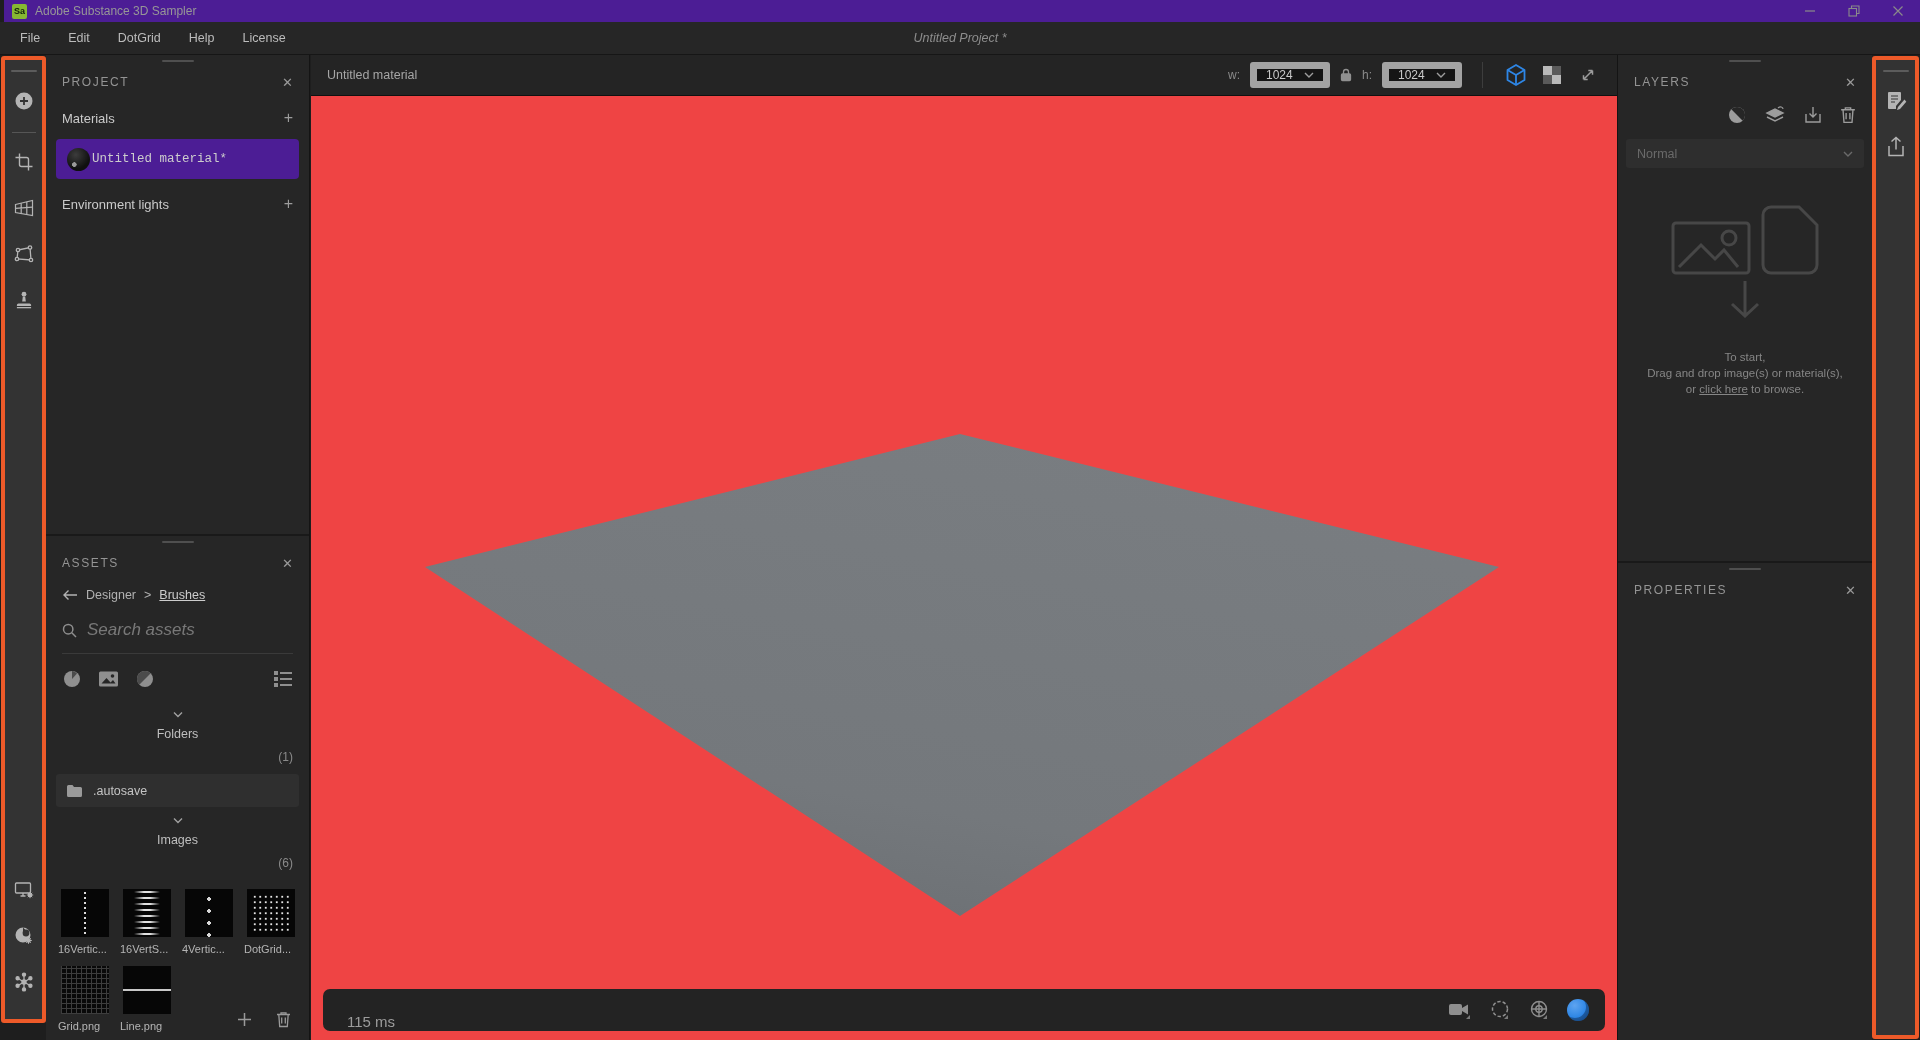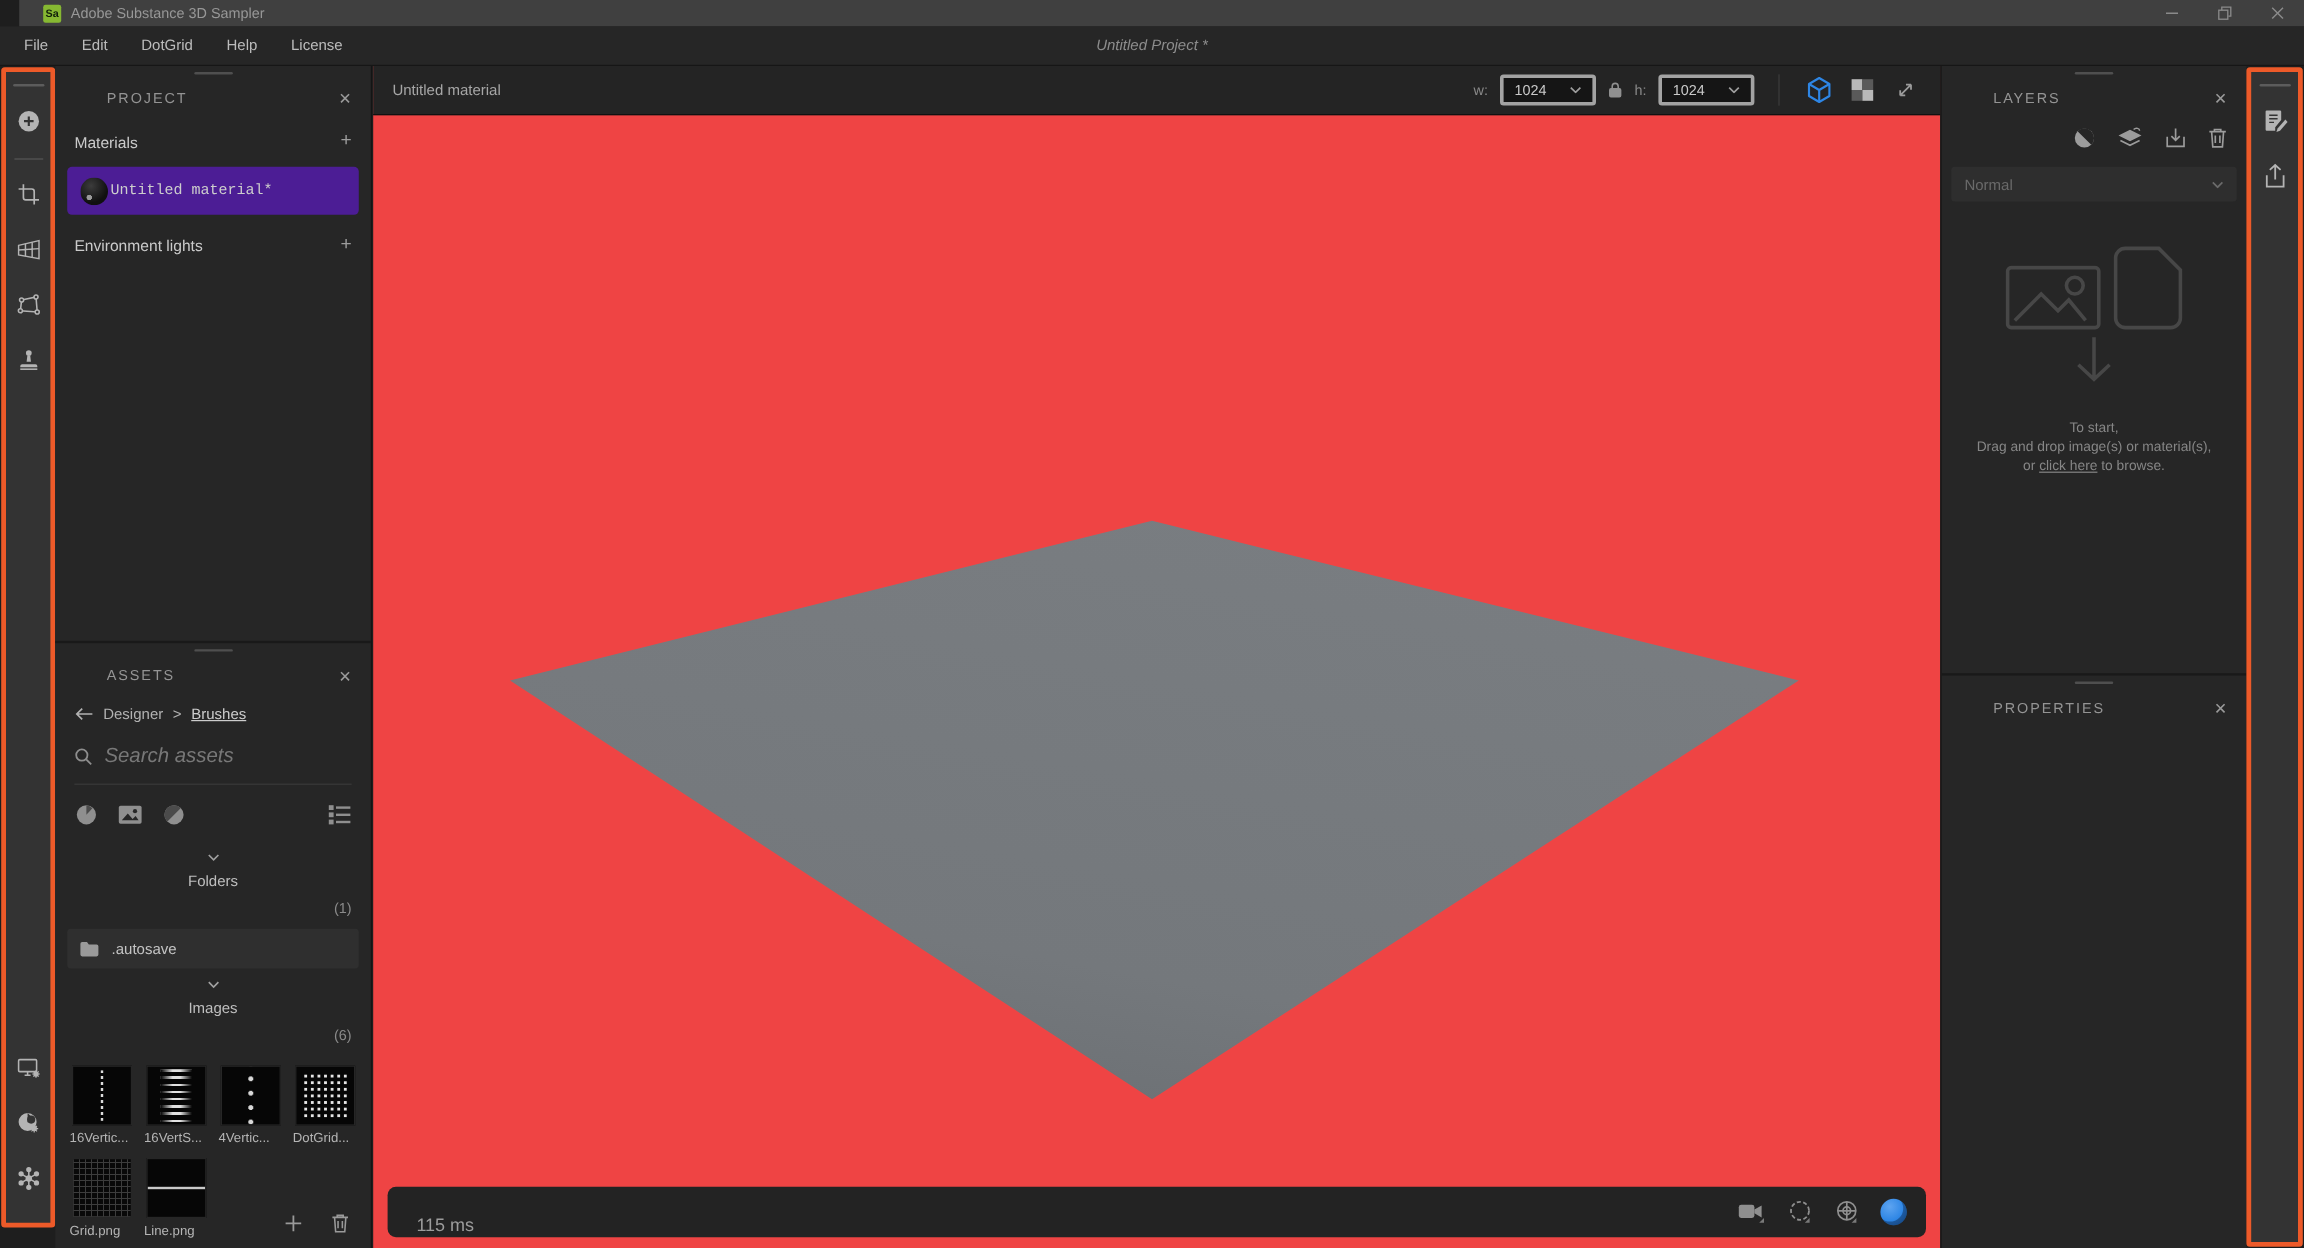--- a/index.html
+++ b/index.html
@@ -1,21 +1,21 @@
 <!DOCTYPE html>
 <html><head>
 <meta charset="utf-8">
 <style>
   * { margin:0; padding:0; box-sizing:border-box; }
   html,body { background:#141414; }
   body { font-family:"Liberation Sans", sans-serif; }
   .screen { position:relative; width:1920px; height:1040px; background:#1e1e1e; overflow:hidden; }
 
   
-  .titlebar { position:absolute; top:0; left:16px; right:0; height:22px; background:#404040; display:flex; align-items:center;padding-left:12px; }
+  .titlebar { position:absolute; top:0; left:4px; right:0; height:22px; background:#4c1d95; display:flex; align-items:center; }
   .logo { width:15px; height:15px; margin-left:8px; background:#86b832; color:#10200a; font-size:9px; font-weight:bold;
           display:flex; align-items:center; justify-content:center; border-radius:2px; }
   .app-title { margin-left:8px; font-size:12px; color:#979797; }
   .win-controls { margin-left:auto; display:flex; height:100%; }
   .win-btn { width:44px; height:100%; display:flex; align-items:center; justify-content:center; color:#8a8a8a; }
 
   
   .menubar { position:absolute; top:22px; left:0; right:0; height:33px; background:#262626; display:flex; align-items:center; border-bottom:1px solid #161616; }
   .menu-item { padding:0 14px; font-size:12.5px; color:#bcbcbc; }
   .menu-item:first-child { margin-left:6px; }
@@ -31,21 +31,21 @@
   .rail-spacer { flex:1; }
 
   
   .left-panels  { position:absolute; left:46px;  top:55px; width:264px; bottom:0; background:#262626; display:flex; flex-direction:column; border-right:1px solid #141414; }
   .right-panels { position:absolute; left:1617px; top:55px; width:255px; bottom:0; background:#262626; display:flex; flex-direction:column; border-left:1px solid #141414; }
   .panel { position:relative; }
   .panel-top { height:508px; border-bottom:2px solid #191919; }
   .panel-bottom { flex:1; }
   .panel-handle { position:absolute; top:5px; left:50%; transform:translateX(-50%); width:32px; height:2px; background:#4f4f4f; border-radius:1px; }
   .panel-header { display:flex; align-items:center; padding:20px 16px 10px; }
-  .panel-title { font-size:12px; letter-spacing:1.6px; color:#949494;margin-left:27px; }
+  .panel-title { font-size:12px; letter-spacing:1.6px; color:#949494; }
   .panel-close { margin-left:auto; color:#9a9a9a; font-size:13px; line-height:1; cursor:default; }
 
   
   .section-row { display:flex; align-items:center; padding:11px 16px; font-size:13px; color:#cacaca; }
   .plus-btn { margin-left:auto; color:#9c9c9c; font-size:16px; line-height:1; }
   .material-item { margin:2px 10px 6px; height:40px; background:#4c1d95; border-radius:4px; display:flex; align-items:center; gap:2px; padding:0 11px;font-family:Liberation Mono, monospace; }
   .material-thumb { width:23px; height:23px; border-radius:50%; flex:none;
       background: radial-gradient(circle at 32% 72%, #9a9a9a 0 9%, transparent 11%),
                   radial-gradient(circle at 38% 30%, #3c3c3c, #101010 65%); }
   .material-name { font-size:12.5px; color:#cdcdcd; }
@@ -78,21 +78,21 @@
                                    repeating-linear-gradient(90deg,#3d3d3d 0 1px,transparent 1px 5px); background-color:#090909; }
   .pat-line     { background-image:linear-gradient(#c8c8c8,#c8c8c8); background-size:100% 2px; background-position:center; background-repeat:no-repeat; }
   .assets-actions { position:absolute; bottom:12px; right:18px; display:flex; align-items:center; gap:24px; color:#9a9a9a; }
 
   
   .viewport { position:absolute; left:311px; top:55px; width:1306px; bottom:0; background:#ef4444; }
   .vp-header { position:absolute; top:0; left:0; right:0; height:41px; background:#242424; border-bottom:1px solid #111111; display:flex; align-items:center; padding:0 16px; }
   .vp-tab { font-size:12.5px; color:#a6a6a6; }
   .vp-controls { margin-left:auto; display:flex; align-items:center; gap:10px; }
   .dim-label { font-size:12px; color:#8a8a8a; }
-  .dim-select { width:80px; height:26px; background:#151515; border:3px solid #a3a3a3; border-radius:3px; display:flex; align-items:center; padding:0 9px; font-size:12px; color:#c9c9c9; }
+  .dim-select { width:80px; height:26px; background:#151515; border:7px solid #a3a3a3; border-radius:3px; display:flex; align-items:center; padding:0 9px; font-size:12px; color:#c9c9c9; }
   .dim-select .chev { margin-left:auto; color:#9d9d9d; }
   .vp-sep { width:1px; height:26px; background:#3d3d3d; margin:0 10px; }
   .view-icon { width:26px; height:26px; display:flex; align-items:center; justify-content:center; color:#9b9b9b; }
   .view-icon.blue { color:#2E86E5; }
   .vp-canvas { position:absolute; left:0; top:41px; width:1306px; height:944px; }
   .vp-bottombar { position:absolute; left:12px; right:12px; bottom:9px; height:42px; background:#232323; border-radius:7px; display:flex; align-items:center; padding:0 16px; }
   .render-time { font-size:15px; color:#9c9c9c; margin-left:8px;margin-top:22px; }
   .vp-bottom-icons { margin-left:auto; display:flex; align-items:center; gap:17px; color:#8f8f8f; }
   .cam-sphere { width:22px; height:22px; border-radius:50%;
       background: radial-gradient(circle at 35% 30%, #5ea4f0, #2E86E5 55%, #1c5da8 95%);

